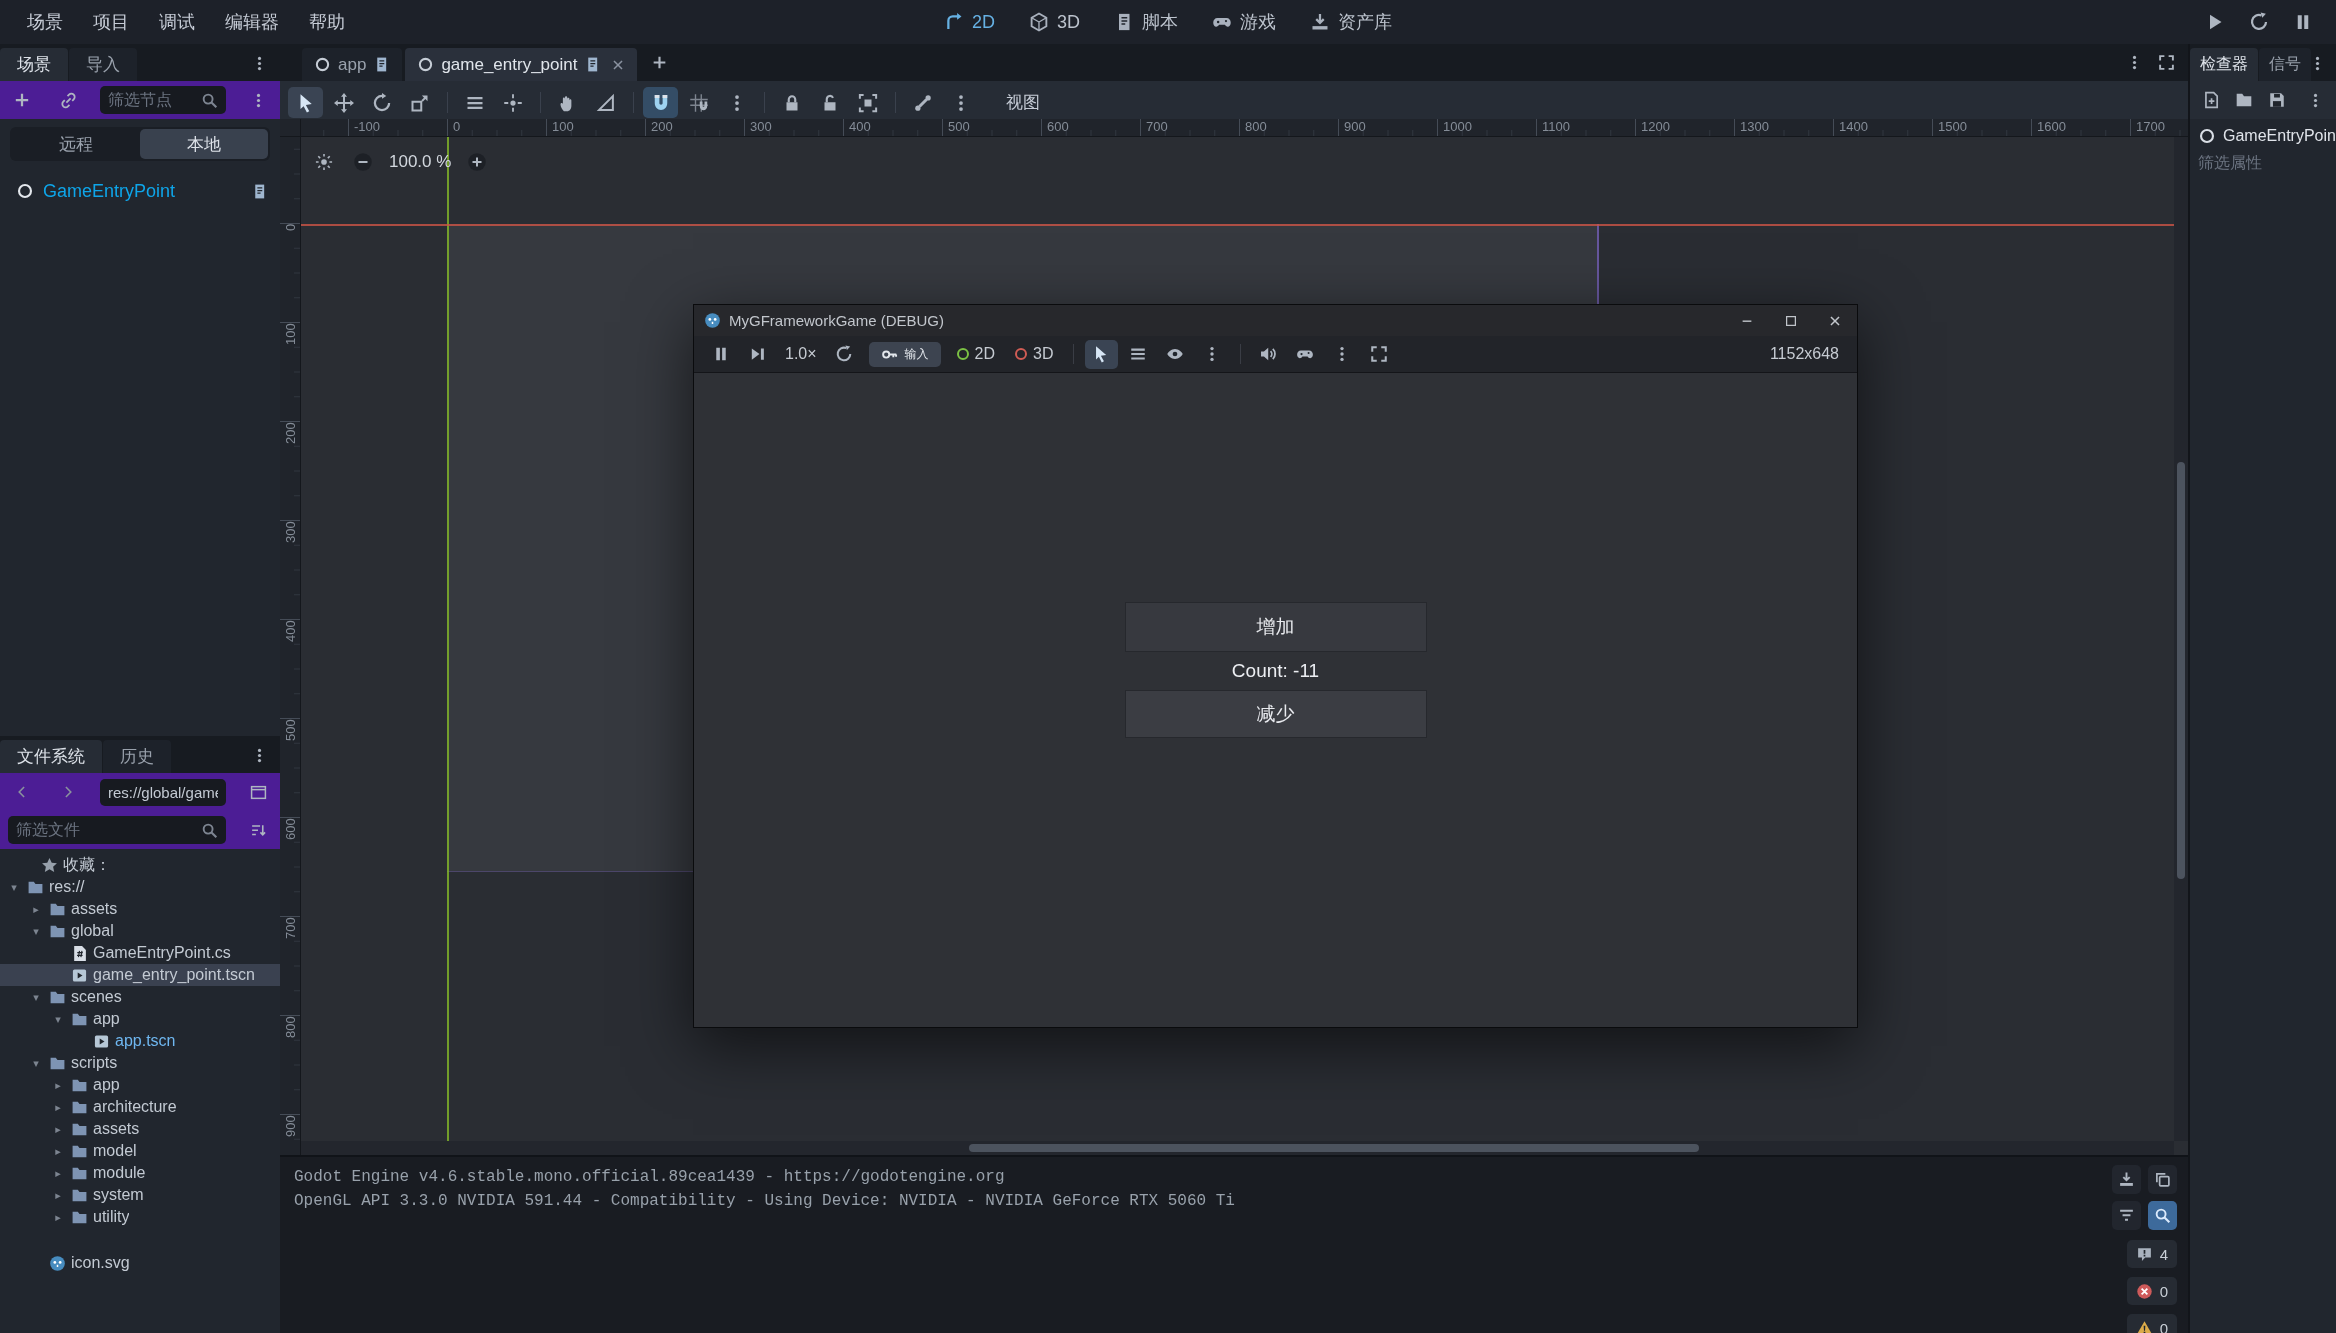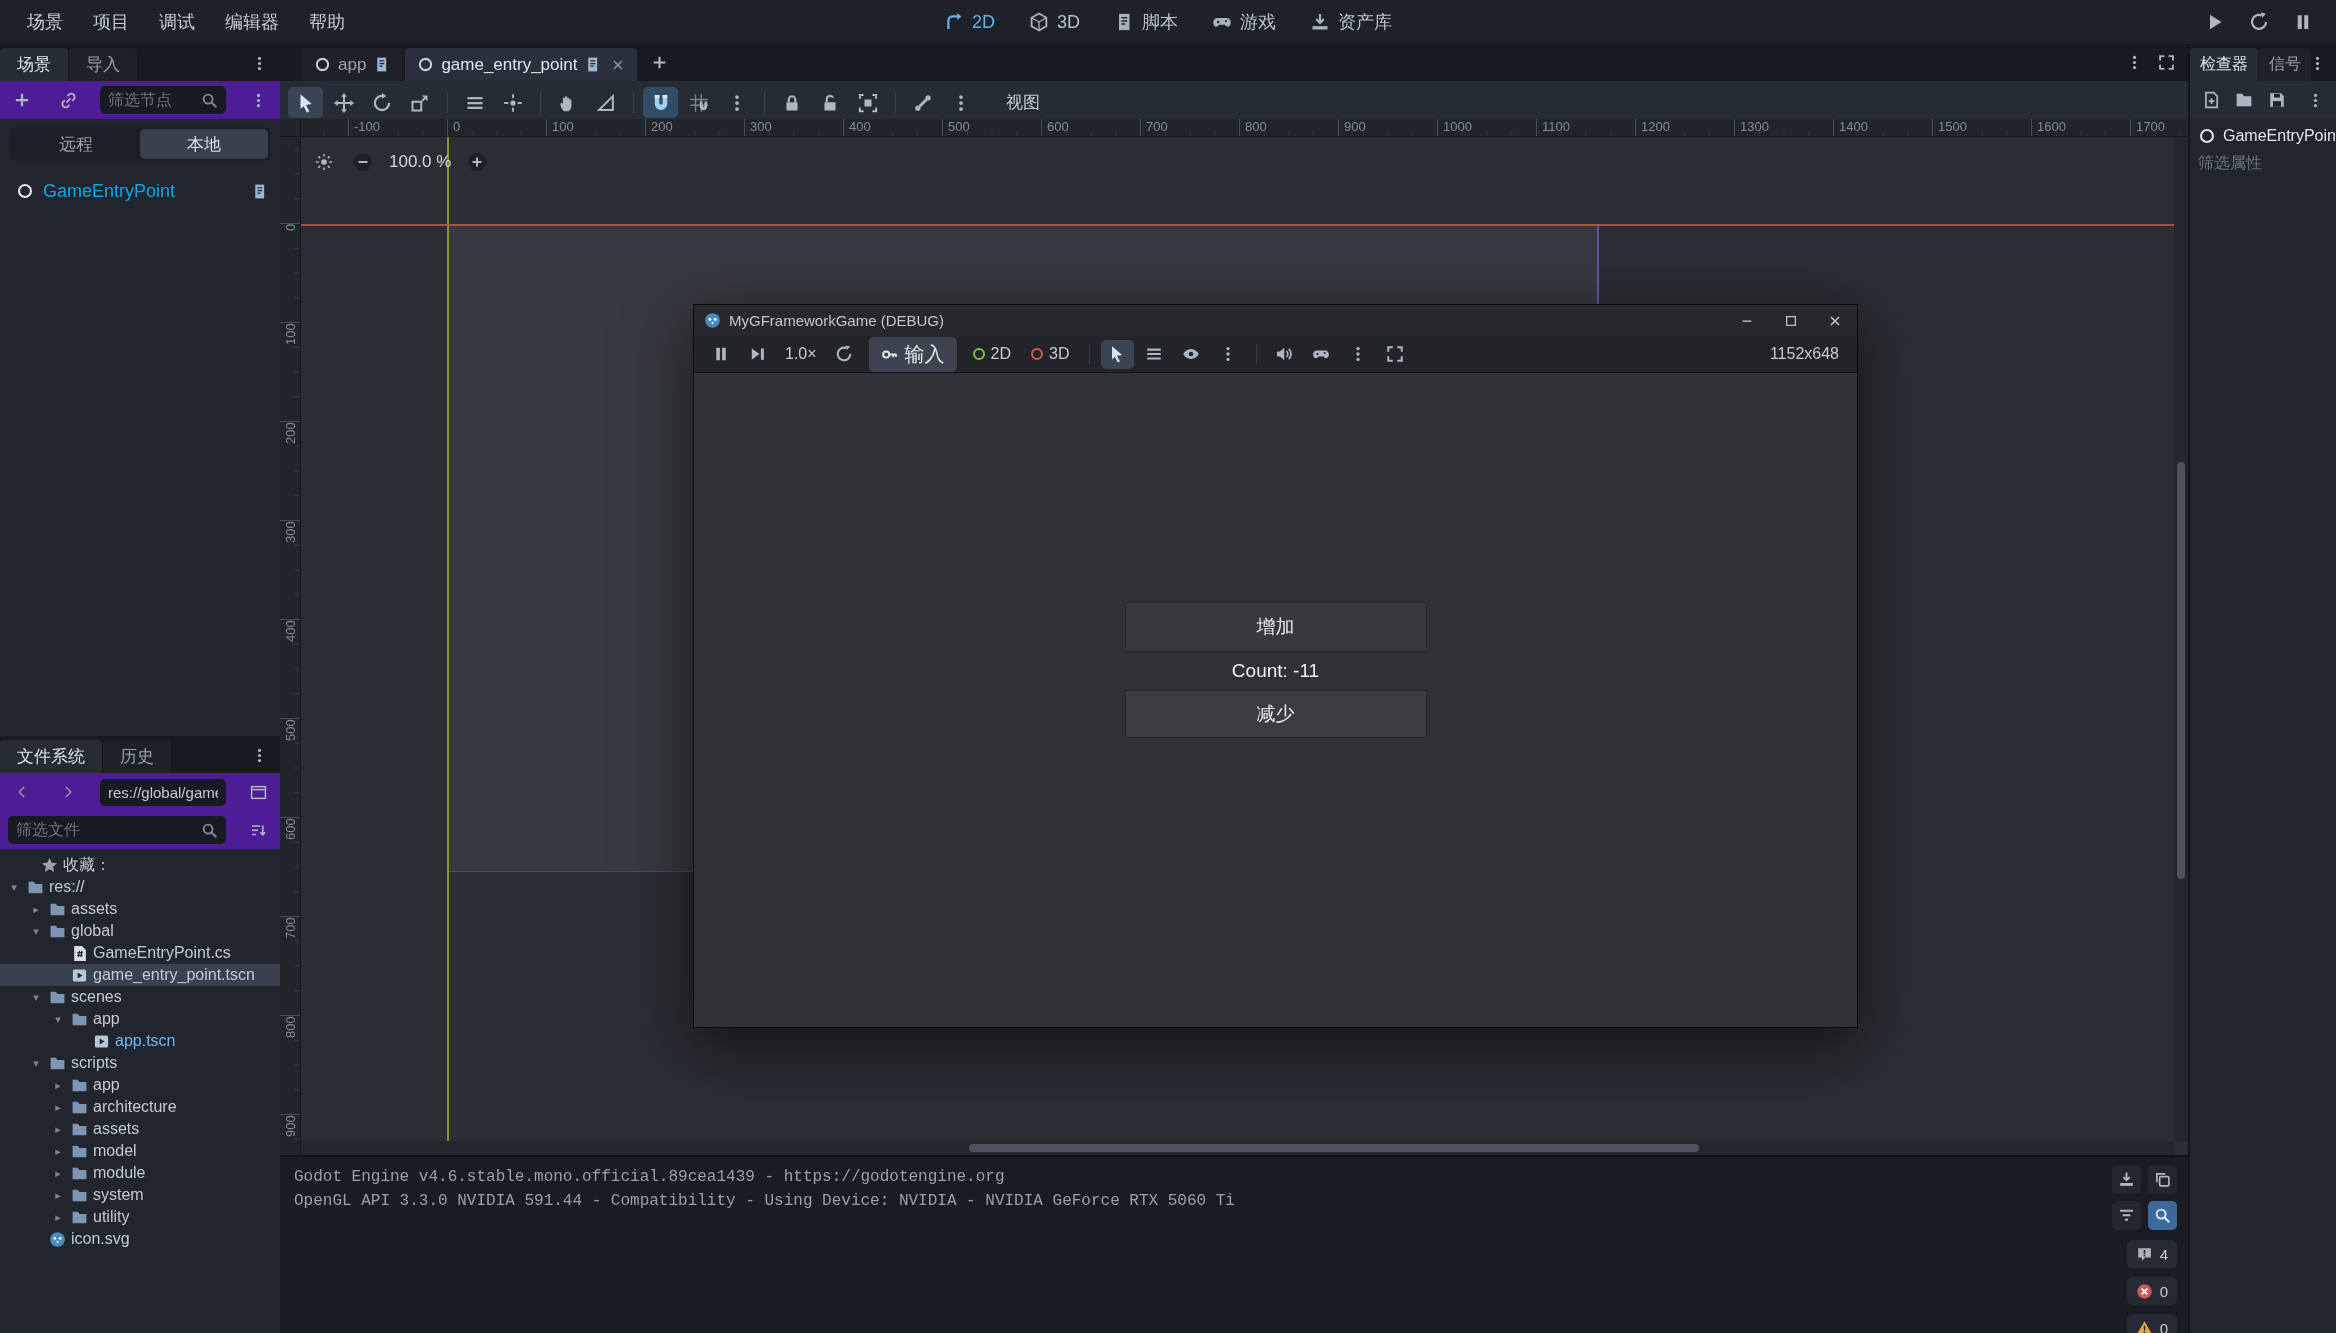--- a/index.html
+++ b/index.html
@@ -129,21 +129,21 @@
 
 #game-window{position:absolute;left:693px;top:304px;width:1165px;height:724px;z-index:40;background:#2f3136;border:1px solid #0a0b0d;box-shadow:0 18px 60px rgba(0,0,0,.6);display:flex;flex-direction:column}
 .gw-title{height:31px;background:#27282c;display:flex;align-items:center;padding-left:10px;gap:8px;flex:none}
 .gw-title .ttl{font-size:15px;color:#c2c6cc}
 .gw-winbtns{margin-left:auto;display:flex;height:100%}
 .gw-winbtn{width:44px;display:flex;align-items:center;justify-content:center;color:#c2c6cc}
 .gw-toolbar{height:37px;background:#222429;display:flex;align-items:center;gap:4px;padding:0 10px;border-bottom:1px solid #141519;flex:none}
 .gw-toolbar .btn{width:33px;height:29px}
 .gwgroup{display:flex;gap:4px;align-items:center}
 .speed{font-size:16px;color:#c6cbd2;padding:0 7px}
-.input-toggle{display:flex;align-items:center;gap:7px;background:#3d4450;border-radius:5px;padding:4px 12px;color:#e3e7ec;font-size:20px;margin:0 4px}
+.input-toggle{display:flex;align-items:center;gap:7px;background:#3d4450;border-radius:5px;padding:4px 12px;color:#e3e7ec;font-size:12px;margin:0 4px}
 .mode-chip{display:flex;align-items:center;gap:6px;padding:4px 8px;color:#c6cbd2;font-size:16px}
 .ring{width:12px;height:12px;border-radius:50%;border:2.5px solid}
 .ring.green{border-color:#7bc144}
 .ring.red{border-color:#d05c54}
 .gsep{width:1px;height:20px;background:#3a3d45;margin:0 7px}
 .gw-res{margin-left:auto;font-size:16px;color:#c6cbd2;padding-right:8px}
 .gw-content{flex:1;background:#2f3136;position:relative}
 .gw-stack{position:absolute;left:50%;top:229px;transform:translateX(-50%);width:302px;display:flex;flex-direction:column}
 .game-btn{height:50px;background:#37393f;border:1px solid #26282d;color:#e8eaee;font-size:19px;display:flex;align-items:center;justify-content:center}
 .game-btn.decrease{height:48px;background:#3b3d43}
@@ -661,21 +661,21 @@
       </div>
 
       <div class="frow" style="padding-left: 50px;">
         <span class="arrow">▸</span>
         <svg class="i16 ficon fi-folder">
           <use href="#i-folder"></use>
         </svg>
         <span class="flabel">utility</span>
       </div>
 
-      <div class="frow" style="padding-left: 28px;">
+      <div class="frow" style="padding-left: 28px; margin-top: 24px;">
         <span class="arrow"></span>
         <svg class="i16 ficon fi-godot">
           <use href="#i-godot"></use>
         </svg>
         <span class="flabel">icon.svg</span>
       </div>
     </div>
 </div>
 
 <div id="scene-tabs">

